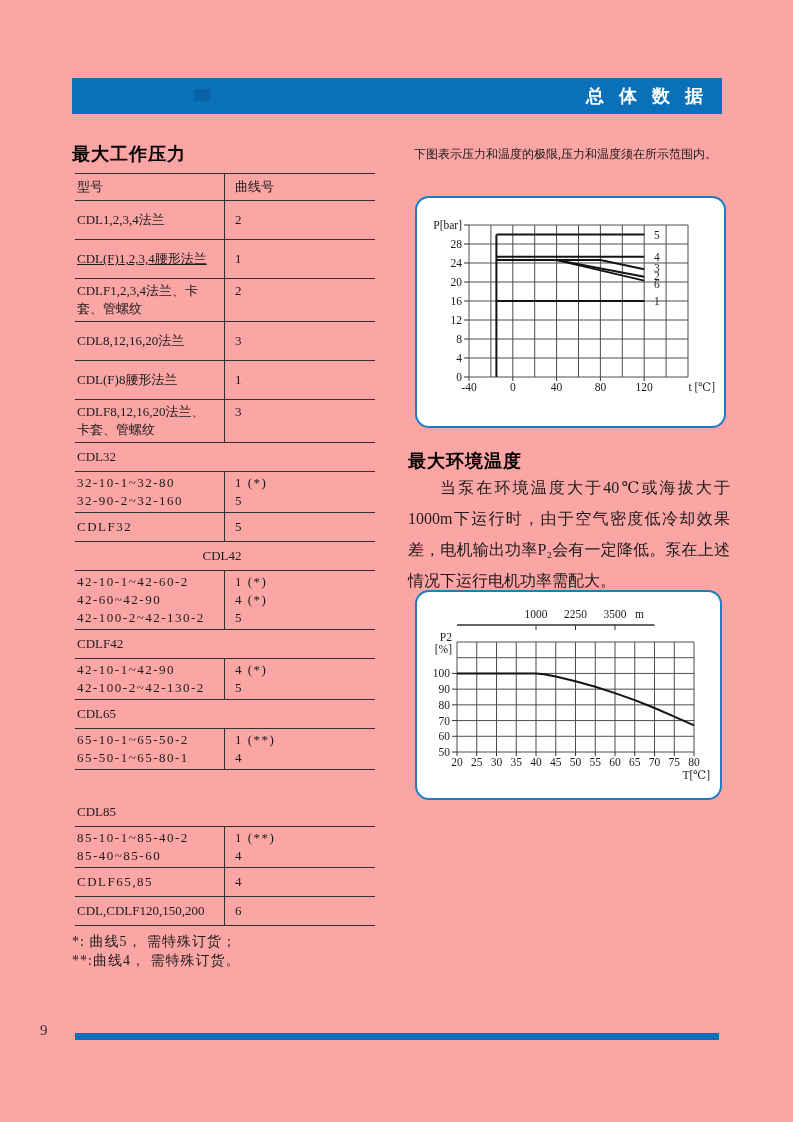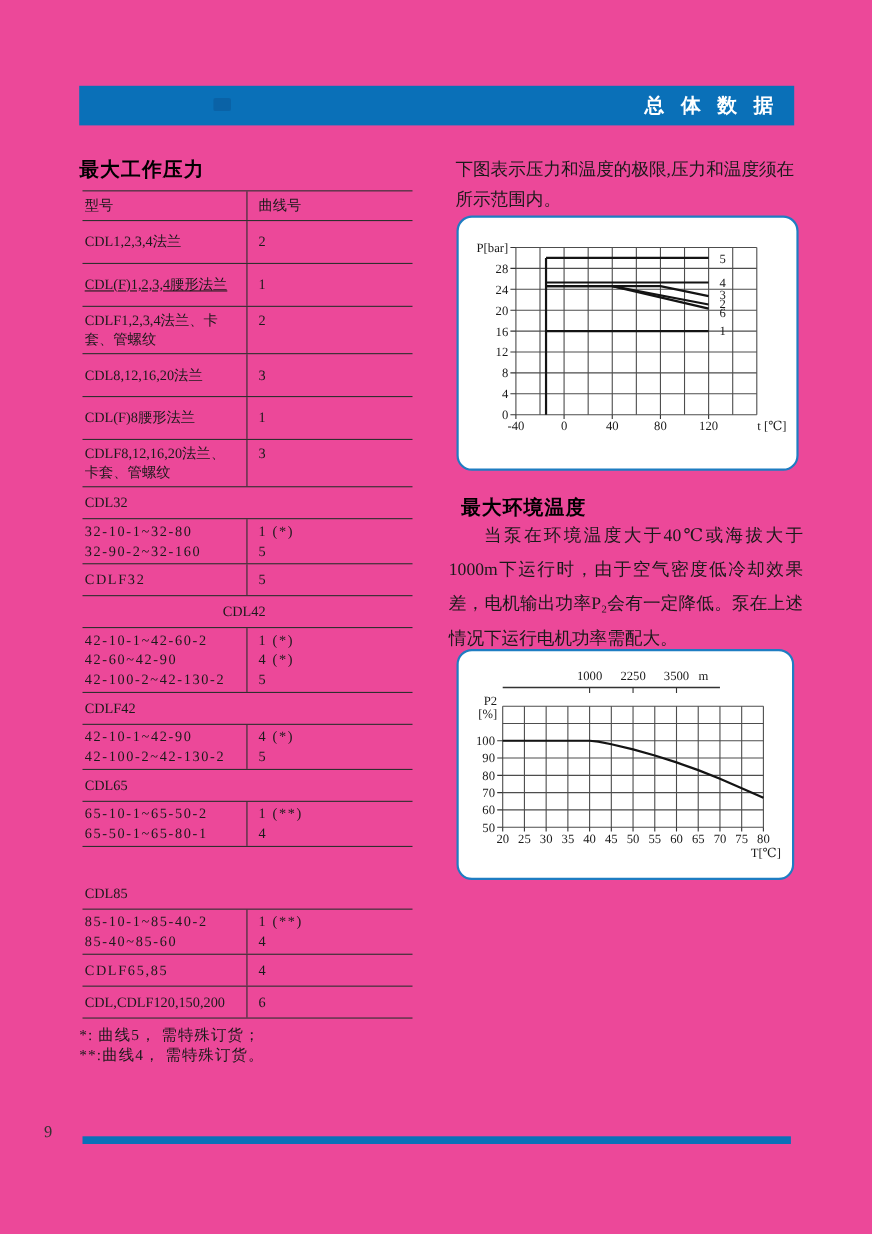--- a/index.html
+++ b/index.html
@@ -1,37 +1,37 @@
 <!DOCTYPE html>
 <html><head>
 <meta charset="utf-8">
 <style>
   html,body{margin:0;padding:0;background:#fff;}
-  .page{position:relative;width:793px;height:1122px;background:#ec4899;outline:1px solid #ececec;
+  .page{position:relative;width:793px;height:1122px;background:#fca5a5;outline:1px solid #ececec;
         font-family:"Liberation Serif","DejaVu Serif",serif;color:#1a1a1a;overflow:hidden;}
   
   .header-bar{position:absolute;left:72px;top:78px;width:650px;height:36px;background:#0a70b8;}
   .header-title{position:absolute;right:14px;top:0;height:36px;line-height:36px;color:#ffffff;
         font-family:"Liberation Sans","DejaVu Sans",sans-serif;font-weight:bold;font-size:18px;letter-spacing:5px;}
   .header-mark{position:absolute;left:122px;top:11px;width:16px;height:12px;background:rgba(10,40,90,0.18);border-radius:2px;}
   
   .h-main{position:absolute;font-family:"Liberation Sans","DejaVu Sans",sans-serif;font-weight:bold;
         font-size:18px;color:#000;letter-spacing:1px;}
   #h-press{left:72px;top:142px;}
-  #h-amb{left:419px;top:449px;}
+  #h-amb{left:408px;top:449px;}
   .ptable{position:absolute;left:75px;top:173px;width:300px;border-top:1.5px solid #2f2f2f;font-size:13px;}
   .t-row{display:flex;border-bottom:1.5px solid #2f2f2f;}
   .t-left{width:150px;border-right:1.2px solid #2f2f2f;box-sizing:border-box;}
   .t-right{flex:1;box-sizing:border-box;}
   .t-line{line-height:18px;}
   .sp .t-line{letter-spacing:1.5px;}
   .t-section{border-bottom:1.5px solid #2f2f2f;line-height:18px;}
   .footnotes{position:absolute;left:72px;top:932px;width:320px;font-size:14px;line-height:19px;letter-spacing:1px;}
   
-  .intro{position:absolute;left:414px;top:141px;width:314px;font-size:16px;line-height:27px;font-weight:500;}
+  .intro{position:absolute;left:414px;top:141px;width:314px;font-size:12px;line-height:27px;font-weight:500;}
   .para{position:absolute;left:408px;top:472px;width:322px;font-size:16px;line-height:31px;text-indent:2em;
         text-align:justify;font-weight:500;}
   .chart-box{position:absolute;background:#fff;border:2px solid #1e7dc2;border-radius:14px;}
   #box1{left:415px;top:196px;width:307px;height:228px;}
   #box2{left:415px;top:590px;width:303px;height:206px;}
   .chart-box svg{display:block;width:100%;height:100%;}
   
   .page-num{position:absolute;left:40px;top:1022px;font-size:15px;color:#333;}
   .footer-bar{position:absolute;left:75px;top:1033px;width:644px;height:7px;background:#0a70b8;}
 </style>

